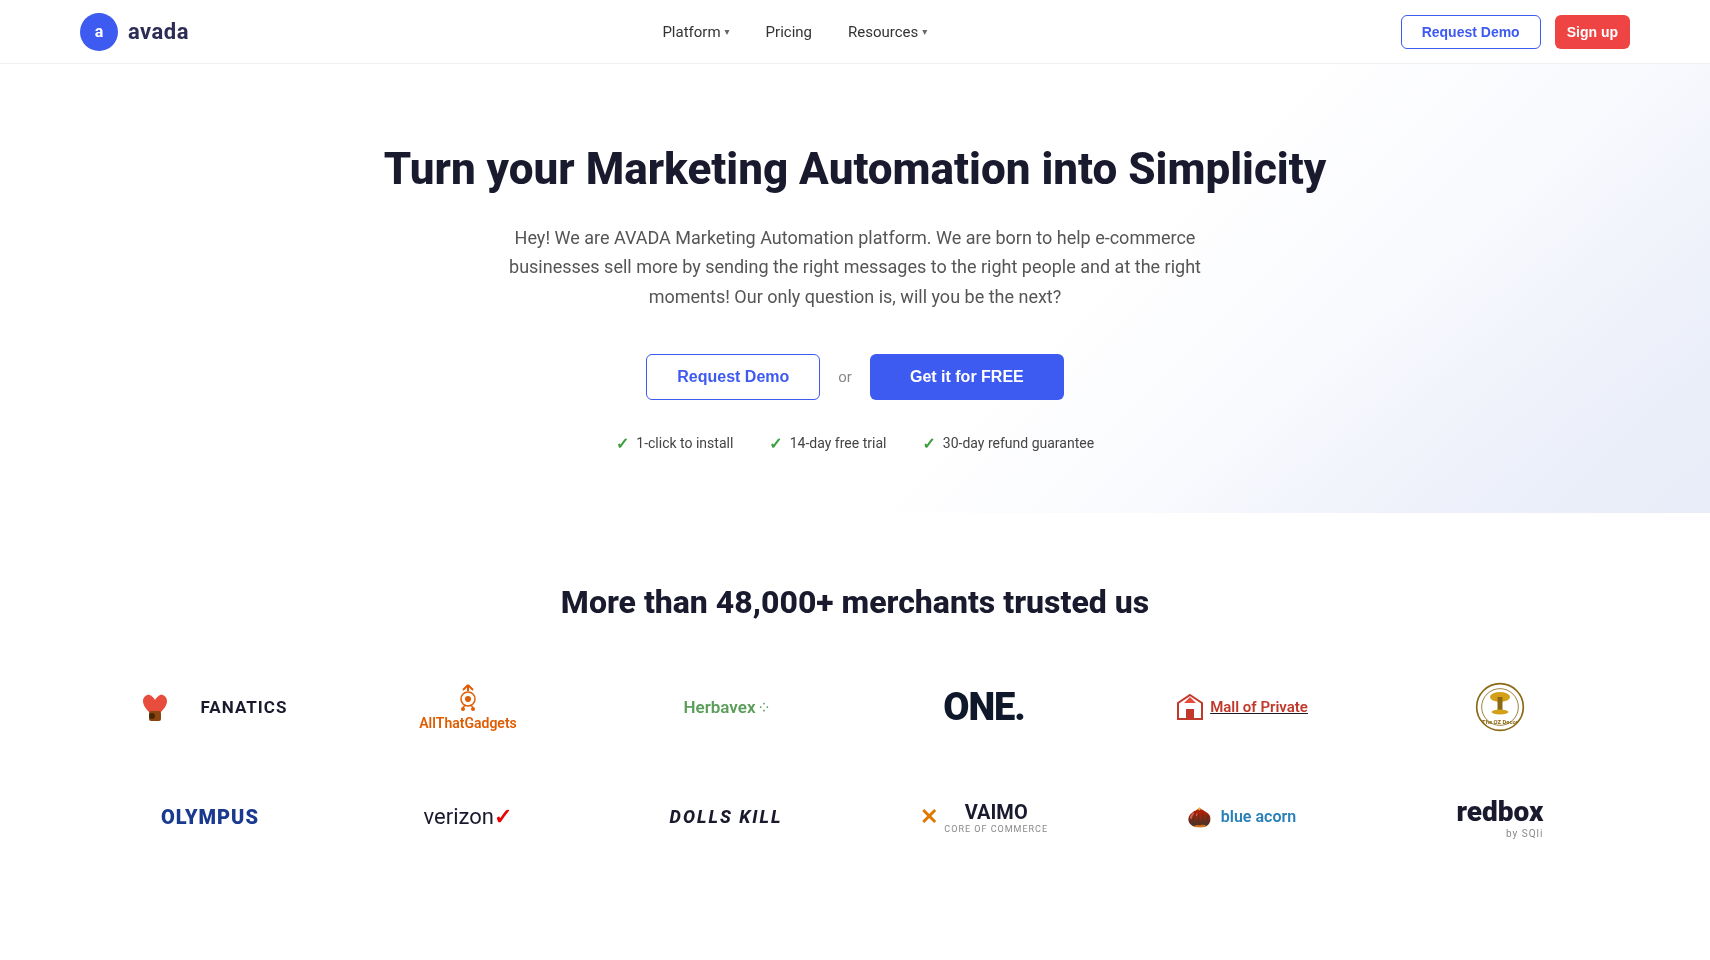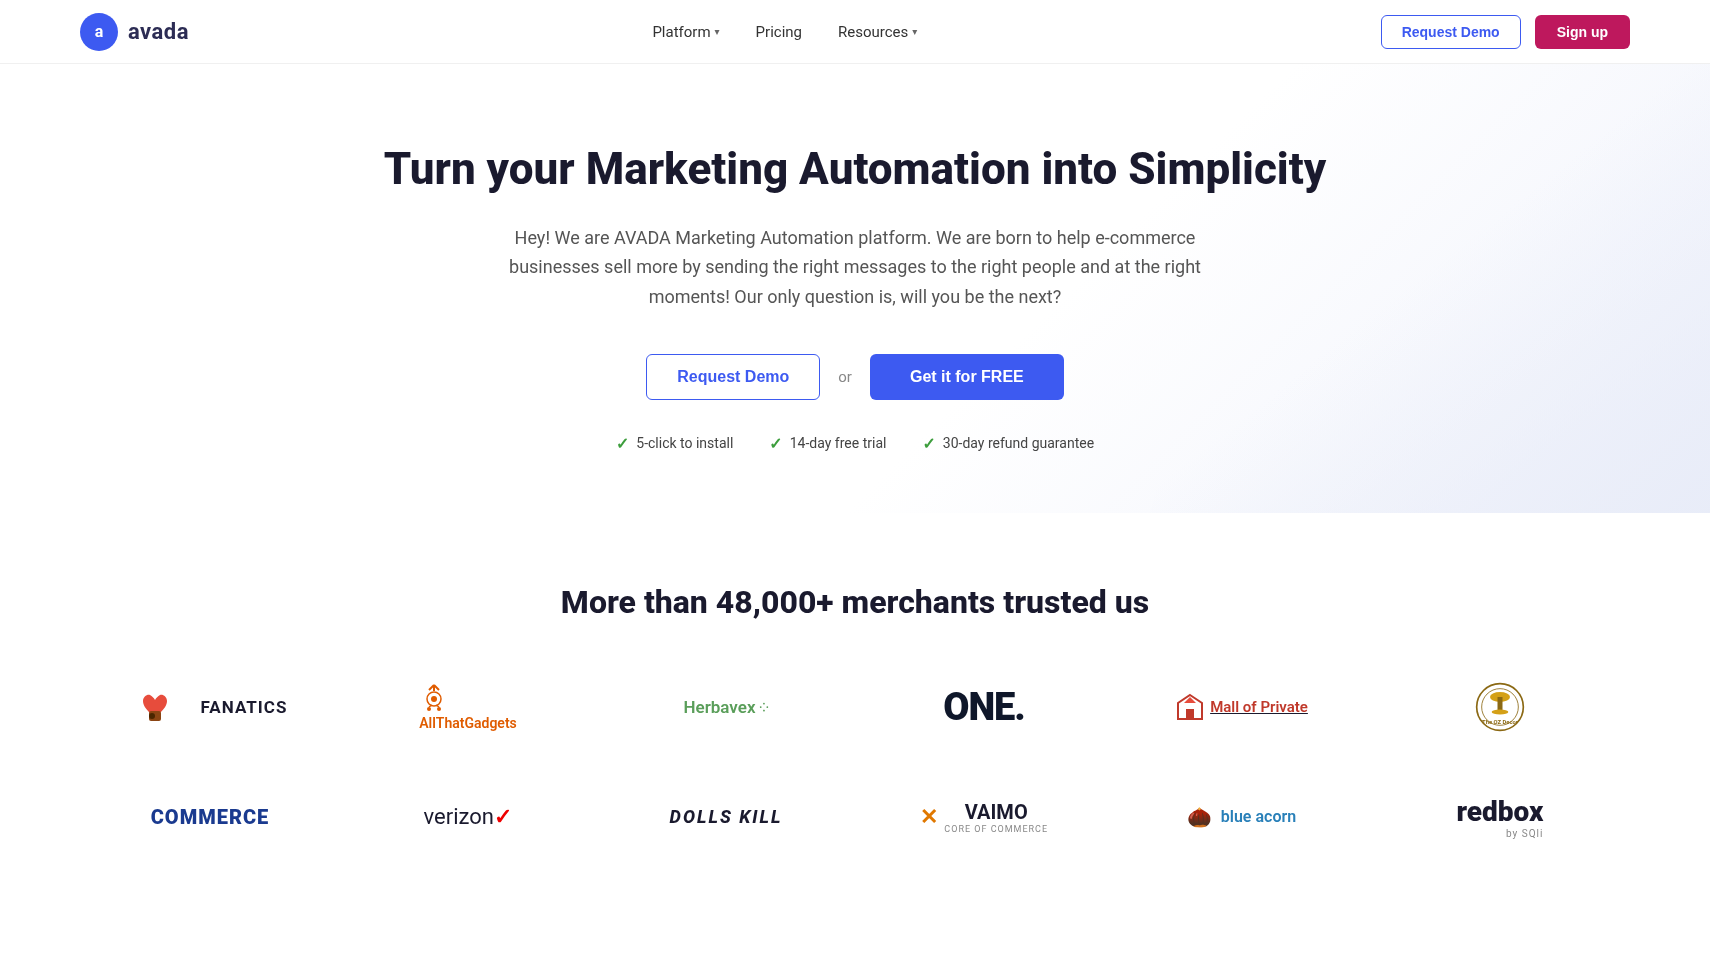--- a/index.html
+++ b/index.html
@@ -68,25 +68,25 @@
       border: 1.5px solid #3d5af1;
       color: #3d5af1;
       background: transparent;
       border-radius: 6px;
       padding: 8px 20px;
       font-size: 14px;
       font-weight: 600;
       cursor: pointer;
     }
     .btn-primary {
-      background: #be185d;
+      background: #ef4444;
       color: #fff;
       border: none;
       border-radius: 6px;
-      padding: 9px 22px;
+      padding: 9px 12px;
       font-size: 14px;
       font-weight: 600;
       cursor: pointer;
     }
 
     
     .hero {
       background: linear-gradient(135deg, #fff 60%, #eef1fb 100%);
       padding: 80px 40px 60px;
       text-align: center;
@@ -212,21 +212,21 @@
       display: flex; align-items: center; gap: 24px;
     }
     .brand-fanatics .heart-cup {
       width: 44px; height: 44px;
     }
     .brand-fanatics span {
       font-size: 17px; font-weight: 700; color: #1a1a2e; letter-spacing: 1px;
     }
 
     .brand-allthat {
-      display: flex; flex-direction: column; 
+      display: flex; flex-direction: column; align-items: center;
     }
     .brand-allthat .gadget-icon {
       width: 30px; height: 30px; margin-bottom: 2px;
     }
     .brand-allthat span {
       font-size: 14px; font-weight: 600; color: #e05c00;
     }
 
     .brand-herbavex {
       font-size: 17px; font-weight: 600; color: #5a9e5a;
@@ -328,21 +328,21 @@
     <h1>Turn your Marketing Automation into Simplicity</h1>
     <p class="hero-sub">Hey! We are AVADA Marketing Automation platform. We are born to help e-commerce businesses sell more by sending the right messages to the right people and at the right moments! Our only question is, will you be the next?</p>
     <div class="hero-buttons">
       <button class="btn-hero-outline">Request Demo</button>
       <span class="or-text">or</span>
       <button class="btn-hero-primary">Get it for FREE</button>
     </div>
     <div class="hero-badges">
       <div class="badge-item">
         <span class="check-icon">✓</span>
-        <span>5-click to install</span>
+        <span>1-click to install</span>
       </div>
       <div class="badge-item">
         <span class="check-icon">✓</span>
         <span>14-day free trial</span>
       </div>
       <div class="badge-item">
         <span class="check-icon">✓</span>
         <span>30-day refund guarantee</span>
       </div>
     </div>
@@ -420,21 +420,21 @@
           <text x="30" y="50" text-anchor="middle" font-size="7" font-weight="700" fill="#8B6914">The OZ Decor</text>
         </svg>
       </div>
     </div>
   </div>
 
   <div class="logos-row">
 
     <div class="logo-item">
       <div class="brand-olympus">
-        <span>COMMERCE</span>
+        <span>OLYMPUS</span>
       </div>
     </div>
 
     <div class="logo-item">
       <div class="brand-verizon">
         <span>verizon<span class="check">✓</span></span>
       </div>
     </div>
 
     <div class="logo-item">

